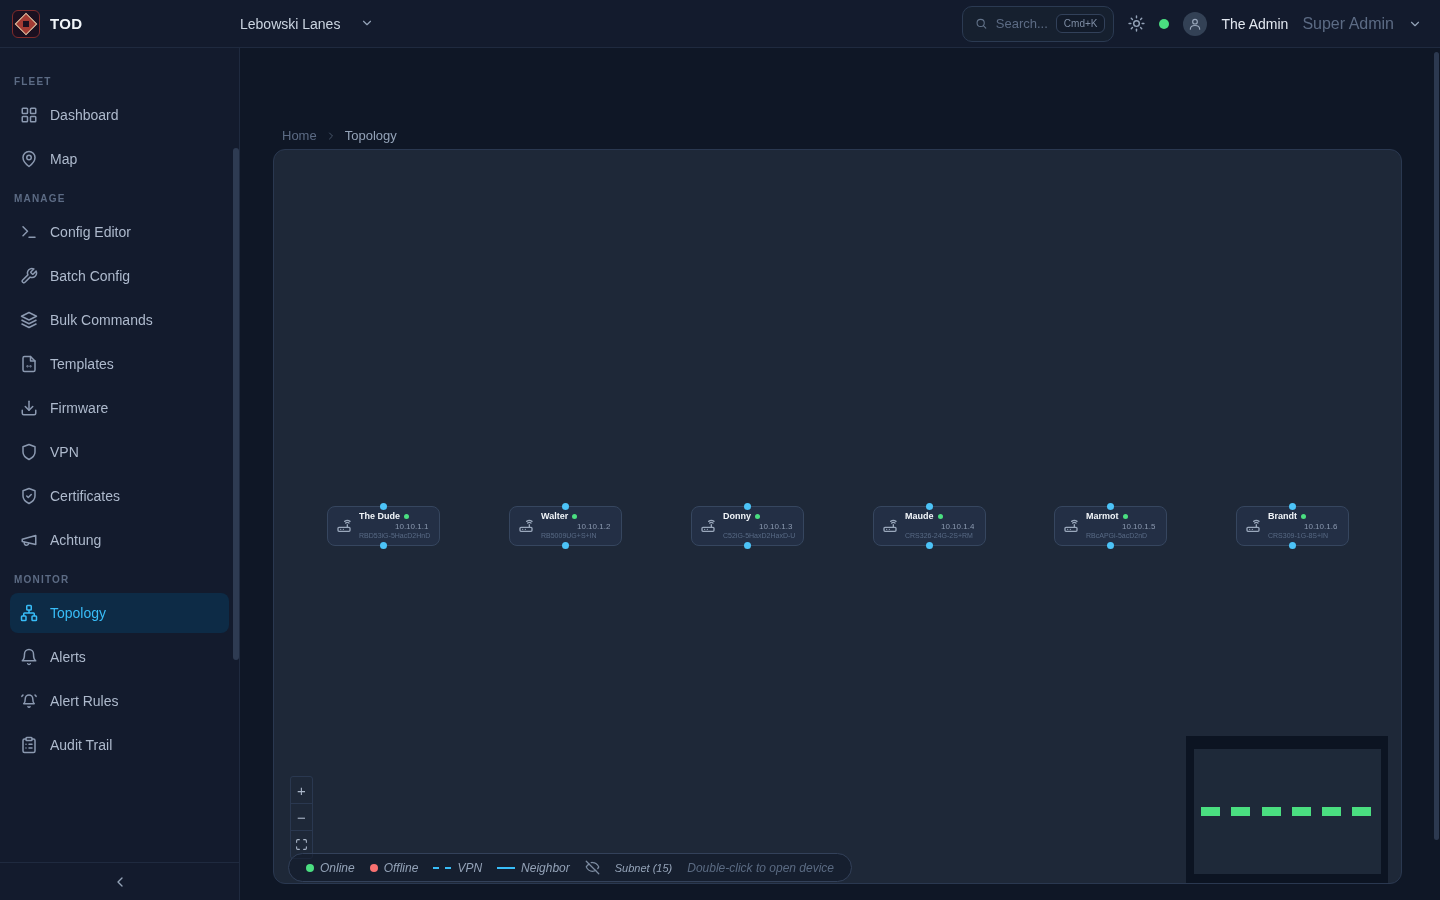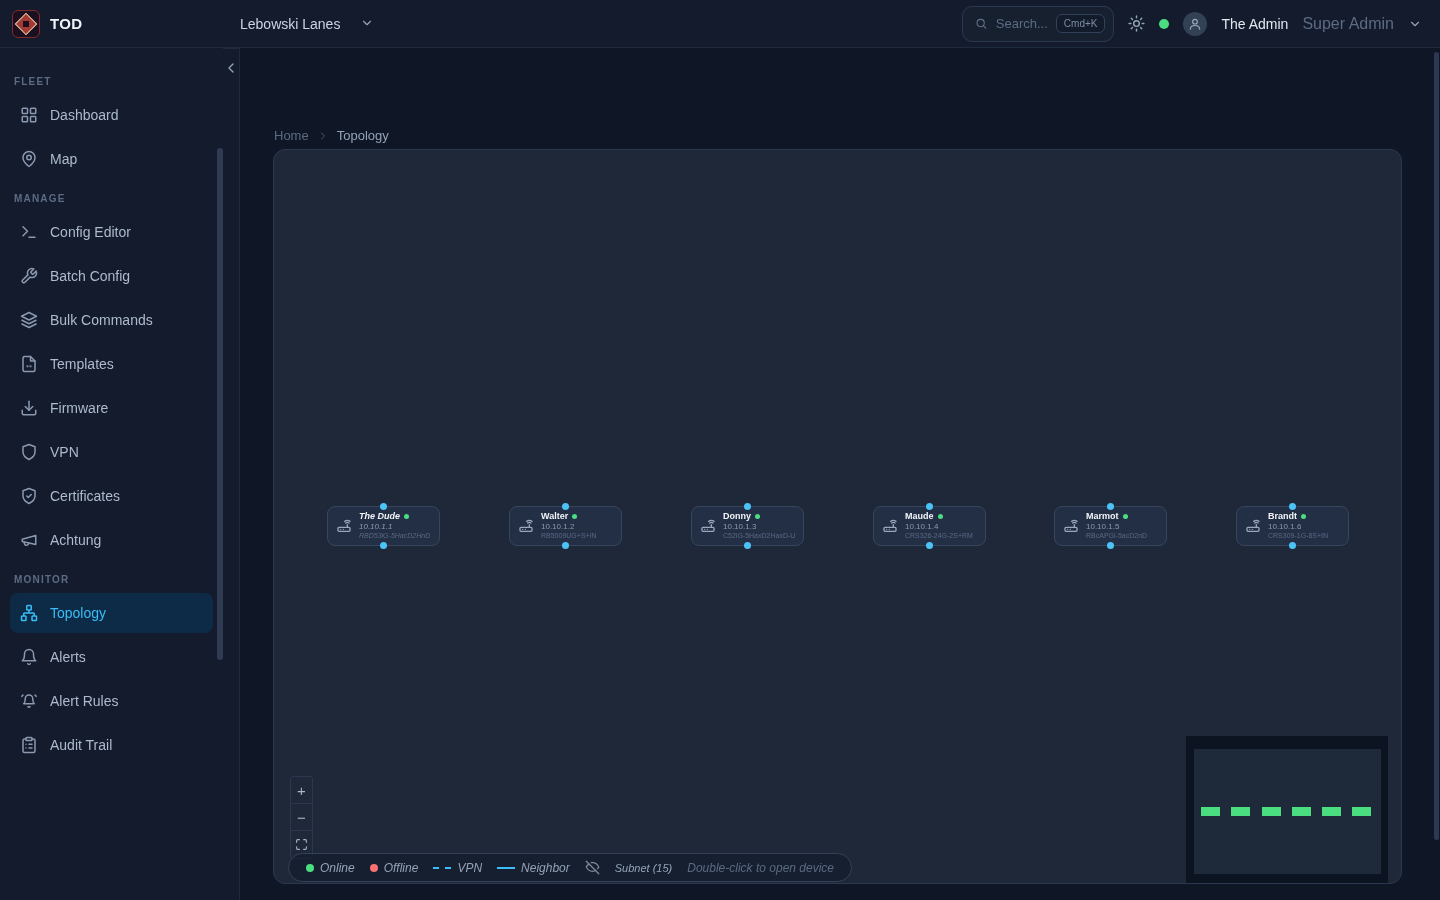--- a/index.html
+++ b/index.html
@@ -45,21 +45,21 @@
     width:24px; height:24px; border-radius:50%; background:#334155;
     display:flex; align-items:center; justify-content:center; color:#9aa8bc;
   }
   .user-name { font-size:14px; color:#e2e8f0; }
   .user-role { font-size:16px; color:#5c6b84; }
 
   
   .sidebar {
     position:absolute; top:48px; left:0; width:240px; height:852px;
     background:#131b2d; border-right:1px solid #1f2a3f; z-index:10;
-    display:flex; flex-direction:row;
+    display:flex; flex-direction:column;
   }
   .sidebar-scroll { flex:1; padding:18px 10px 0 10px; position:relative; overflow:hidden; }
   .section-label {
     font-size:10px; letter-spacing:1.2px; color:#5c6b84; font-weight:bold;
     padding:10px 4px 8px 4px; text-transform:uppercase;
   }
   .nav-item {
     display:flex; align-items:center; gap:12px; height:40px; margin-bottom:4px;
     padding:0 10px; border-radius:8px; font-size:14px; color:#aebacd; cursor:pointer;
   }
@@ -71,21 +71,21 @@
     background:#2e3b52; border-radius:3px;
   }
   .sidebar-footer {
     height:38px; border-top:1px solid #1f2a3f; display:flex;
     align-items:center; justify-content:center; color:#94a3b8; cursor:pointer;
   }
 
   
   .main { position:absolute; top:48px; left:240px; width:1200px; height:852px; background:#0f1726; }
   .breadcrumb { position:absolute; top:80px; left:34px; display:flex; align-items:center; gap:8px; font-size:13px; }
-  .crumb-home { color:#5c6b84; cursor:pointer; }
+  .crumb-home { color:#5c6b84; cursor:pointer;margin-left:8px; }
   .crumb-sep { color:#475569; }
   .crumb-cur { color:#94a3b8; }
   .page-title-row { position:absolute; top:110px; left:34px; display:flex; align-items:center; gap:10px; }
   .page-title-row .title-ico { color:#cbd5e1; }
   .page-title { font-size:20px; font-weight:bold; color:#f1f5f9; }
 
   
   .canvas {
     position:absolute; top:101px; left:33px; width:1129px; height:735px;
     background:#1e2838; border:1px solid #2a3850; border-radius:12px; overflow:hidden;
@@ -94,21 +94,21 @@
   .node {
     position:absolute; width:113px; height:40px; background:#232f45;
     border:1px solid #36465f; border-radius:8px; cursor:pointer;
     display:flex; align-items:center; padding:0 8px; gap:7px;
   }
   .node .router-ico { color:#9aa8bc; flex-shrink:0; }
   .node-texts { display:flex; flex-direction:column; line-height:1.25; overflow:hidden; }
   .node-name-row { display:flex; align-items:center; gap:4px; }
   .node-name { font-size:9px; font-weight:bold; color:#f1f5f9; white-space:nowrap; }
   .node-status { width:5px; height:5px; border-radius:50%; background:#4ade80; flex-shrink:0; }
-  .node-ip { font-size:8px; color:#8b99b0; }
+  .node-ip { font-size:8px; color:#8b99b0;margin-left:36px; }
   .node-model { font-size:7px; color:#586a85; white-space:nowrap; }
   .handle {
     position:absolute; left:50%; width:7px; height:7px; margin-left:-4px;
     border-radius:50%; background:#4cc3f7;
   }
   .handle.top { top:-4px; } .handle.bottom { bottom:-4px; }
 
   
   .flow-controls {
     position:absolute; left:16px; top:626px; width:23px;
@@ -381,21 +381,21 @@
           <path d="M5 16v-3a1 1 0 0 1 1-1h12a1 1 0 0 1 1 1v3"></path>
           <line x1="12" y1="12" x2="12" y2="8"></line>
         </svg>
       </span>
     <h1 class="page-title">Network Topology</h1>
   </div>
 
   <div class="canvas">
 
     <div id="nodes-layer">
-        <div class="node" style="left: 53px; top: 356px; font-style: italic;">
+        <div class="node" style="left: 53px; top: 356px;">
           <span class="handle top"></span>
           <span class="router-ico">
             <svg width="16" height="16" viewBox="0 0 24 24" fill="none" stroke="currentColor" stroke-width="2" stroke-linecap="round" stroke-linejoin="round">
               <rect x="3" y="14" width="18" height="6" rx="1.5"></rect>
               <path d="M7 17h.01M11 17h.01"></path>
               <path d="M17 14v-4"></path>
               <path d="M14.5 7.5a4 4 0 0 1 5 0"></path>
               <path d="M13 5a7 7 0 0 1 8 0"></path>
             </svg>
           </span>

